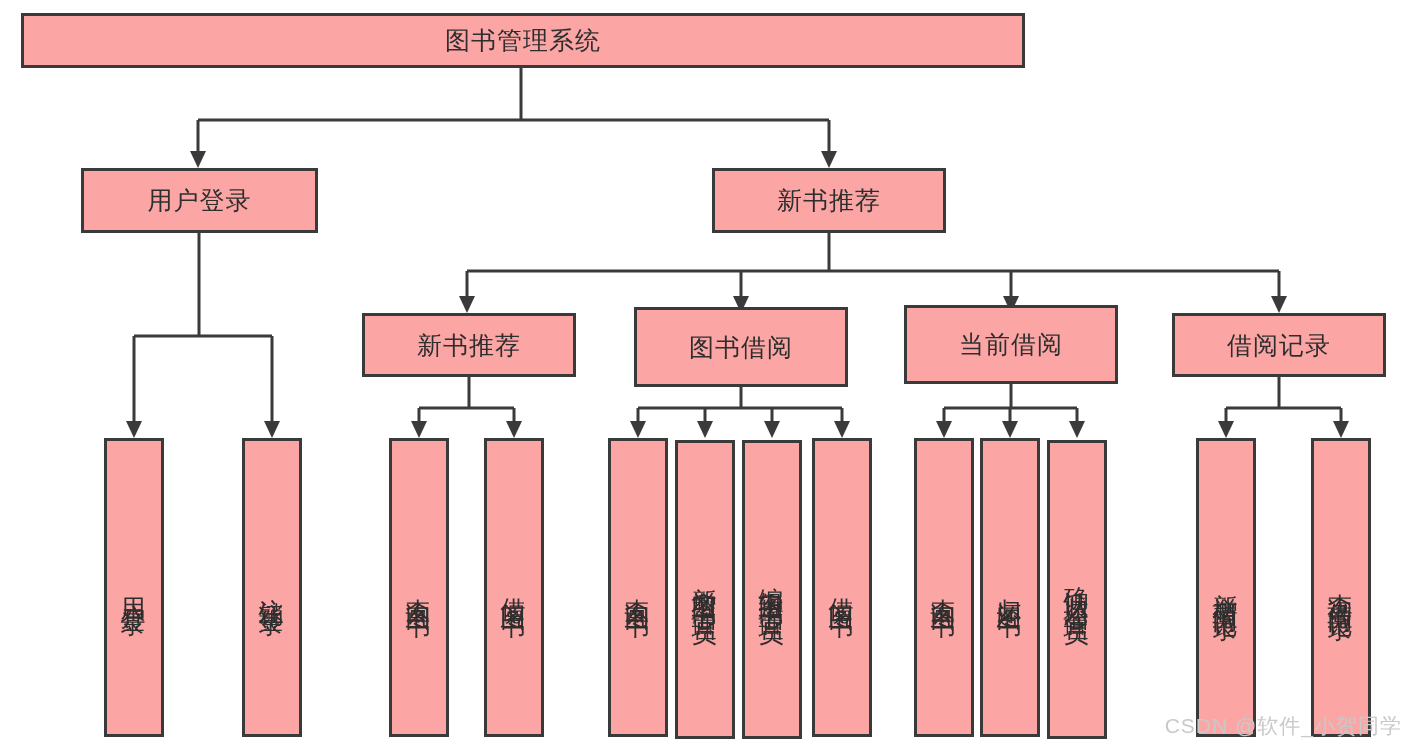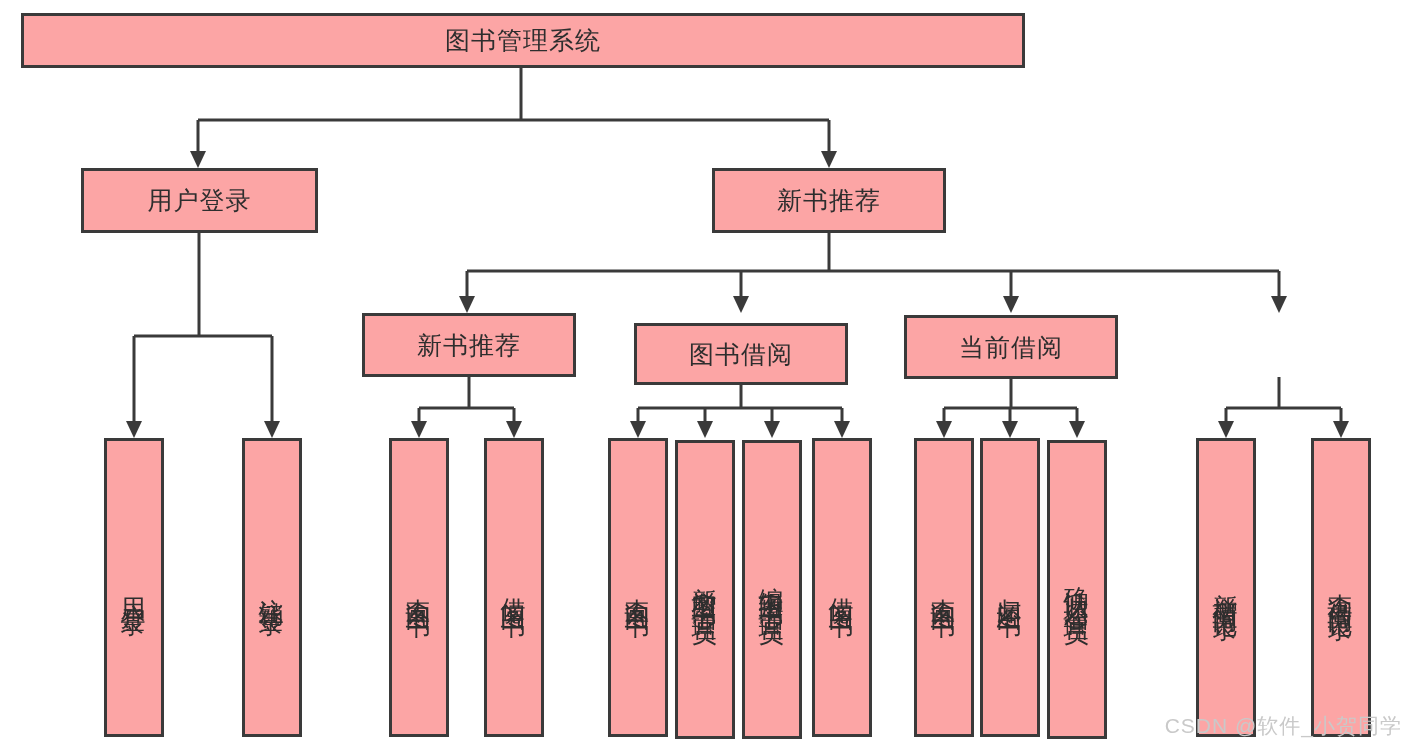--- a/index.html
+++ b/index.html
@@ -92,25 +92,28 @@
   <div class="box h" style="left:81px;top:168px;width:237px;height:65px">
     <span>用户登录</span>
   </div>
   <div class="box h" style="left:712px;top:168px;width:234px;height:65px">
     <span>新书推荐</span>
   </div>
 
   <div class="box h" style="left:362px;top:313px;width:214px;height:64px">
     <span>新书推荐</span>
   </div>
-  <div class="box h" style="left:634px;top:323px;width:214px;height:62px">
+  <div class="box h" style="left:634px;top:307px;width:214px;height:80px">
     <span>图书借阅</span>
   </div>
-  <div class="box h" style="left:904px;top:315px;width:214px;height:64px">
+  <div class="box h" style="left:904px;top:305px;width:214px;height:79px">
     <span>当前借阅</span>
+  </div>
+  <div class="box h" style="left:1172px;top:313px;width:214px;height:64px">
+    <span>借阅记录</span>
   </div>
 
   <div class="box v" style="left:104px;top:438px;width:60px;height:299px">
     <span>用户登录</span>
   </div>
   <div class="box v" style="left:242px;top:438px;width:60px;height:299px">
     <span>注销登录</span>
   </div>
 
   <div class="box v" style="left:389px;top:438px;width:60px;height:299px">

